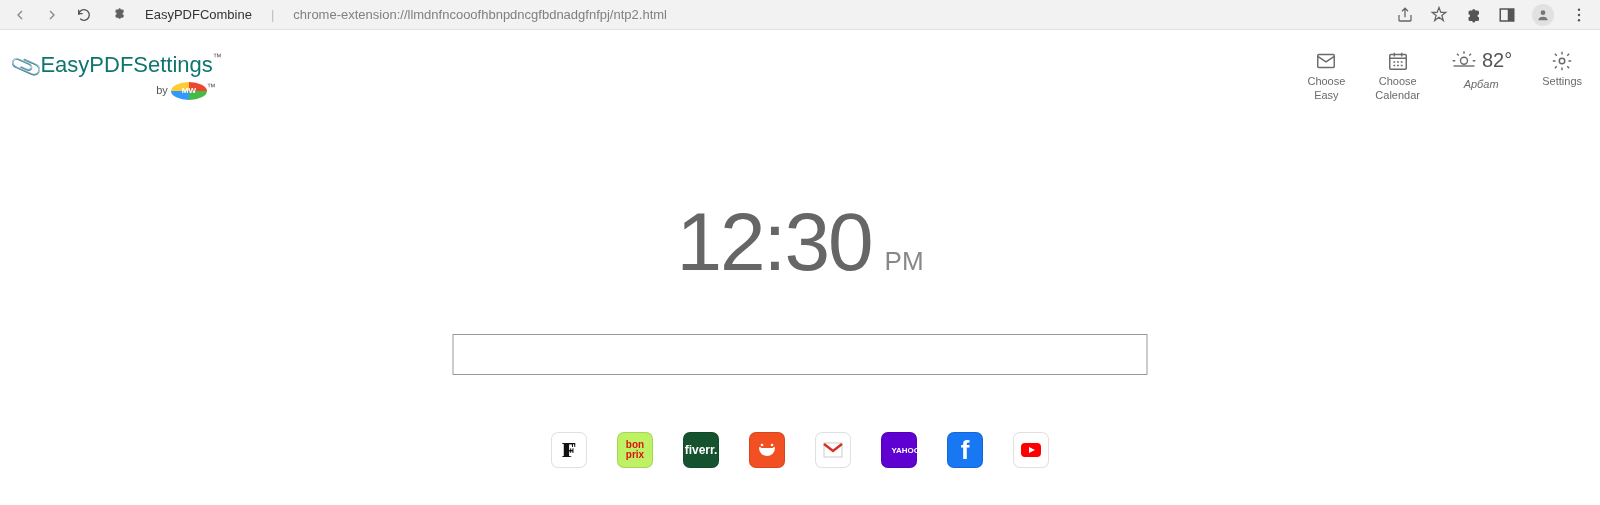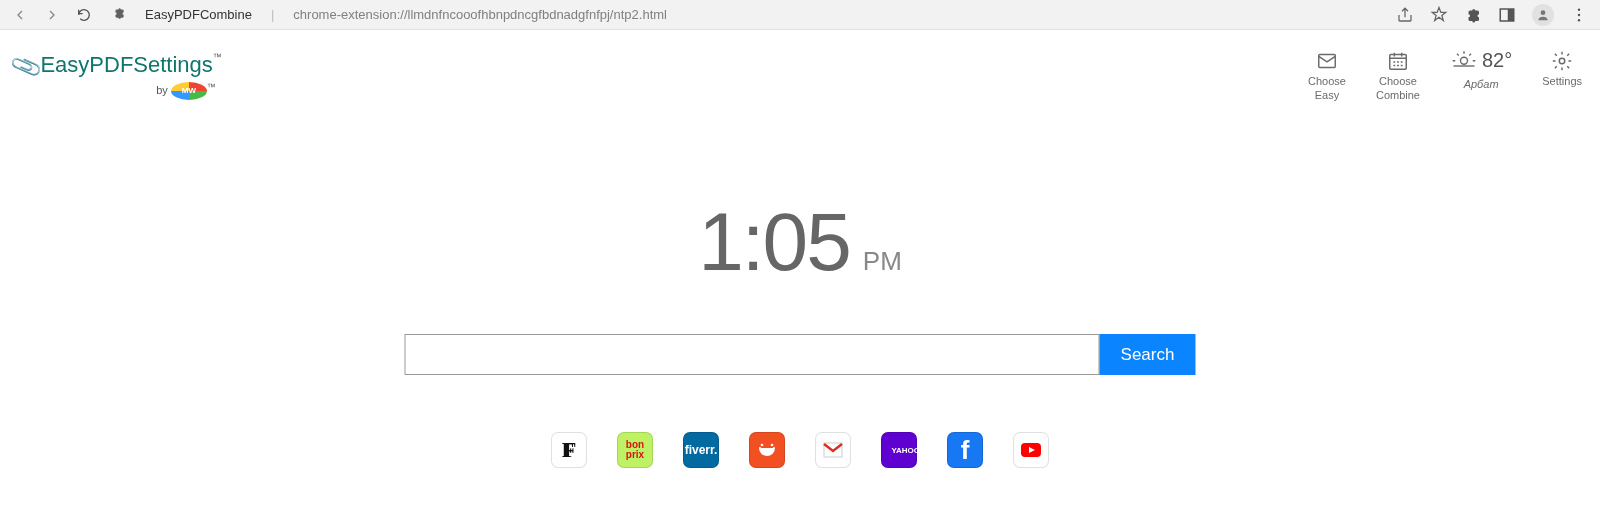--- a/index.html
+++ b/index.html
@@ -46,21 +46,21 @@
   .clock .ampm { font-size:26px; color:#888; margin-left:13px; }
 
   .searchwrap { position:absolute; top:304px; left:50%; transform:translateX(-50%); display:flex; }
   .searchbox { width:695px; height:41px; border:1px solid #999; font-size:16px; padding:0 8px; outline:none; }
   .searchbtn { width:96px; height:41px; background:#0a84ff; color:#fff; border:none; font-size:17px; cursor:pointer; }
 
   .quicklinks { position:absolute; top:402px; left:50%; transform:translateX(-50%); display:flex; gap:30px; }
   .ql { width:36px; height:36px; border-radius:7px; display:flex; align-items:center; justify-content:center; font-size:12px; font-weight:bold; color:#fff; cursor:pointer; box-shadow:0 0 0 1px rgba(0,0,0,.12) inset; position:relative; }
   .ql.ff { background:#fff; color:#111; font-family:Georgia,serif; font-size:20px; }
   .ql.bonprix { background:#bef264; color:#d11; font-size:10px; line-height:1; text-align:center; }
-  .ql.fiverr { background:#0369a1; font-size:12px; }
+  .ql.fiverr { background:#14532d; font-size:12px; }
   .ql.ali { background:#f25022; }
   .ql.gmail { background:#fff; }
   .ql.yahoo { background:#5f01d1; font-size:8px;padding-left:16px; }
   .ql.fb { background:#1877f2; font-family:Arial; font-size:26px; font-weight:bold; }
   .ql.yt { background:#fff; }
   .ql svg { width:24px; height:24px; }
 </style>
 </head>
 <body>
 
@@ -150,21 +150,21 @@
       <span>Easy</span>
     </div>
     <div class="tool">
       <div class="ticon">
         <svg viewBox="0 0 24 24">
             <rect x="3" y="5" width="18" height="16" rx="1"></rect>
             <path d="M3 9h18M8 3v4M16 3v4M7 13h2M11 13h2M15 13h2M7 17h2M11 17h2M15 17h2"></path>
           </svg>
       </div>
       <span>Choose</span>
-      <span>Combine</span>
+      <span>Calendar</span>
     </div>
     <div class="weather">
       <div class="wrow">
         <span>
           <svg viewBox="0 0 32 24">
               <circle cx="16" cy="14" r="4"></circle>
               <path d="M16 3v3M6 14H3M29 14h-3M8 6l2 2M24 6l-2 2"></path>
               <path d="M4 20h24"></path>
             </svg>
         </span>
@@ -177,26 +177,25 @@
         <svg viewBox="0 0 24 24">
             <circle cx="12" cy="12" r="3"></circle>
             <path d="M12 2v3M12 19v3M4.2 4.2l2.1 2.1M17.7 17.7l2.1 2.1M2 12h3M19 12h3M4.2 19.8l2.1-2.1M17.7 6.3l2.1-2.1"></path>
           </svg>
       </div>
       <span>Settings</span>
     </div>
   </div>
 
   <div class="clock">
-    <span class="time">1:05</span><span class="ampm">PM</span>
+    <span class="time">12:30</span><span class="ampm">PM</span>
   </div>
 
   <div class="searchwrap">
     <input class="searchbox" type="text" value="" style="">
-    <button class="searchbtn">Search</button>
   </div>
 
   <div class="quicklinks">
     <div class="ql ff">
         <span style="letter-spacing:-6px;">F</span>
         <span style="margin-left:-4px">F</span>
       </div>
     <div class="ql bonprix">
         <span>bon<br>prix</span>
       </div>

